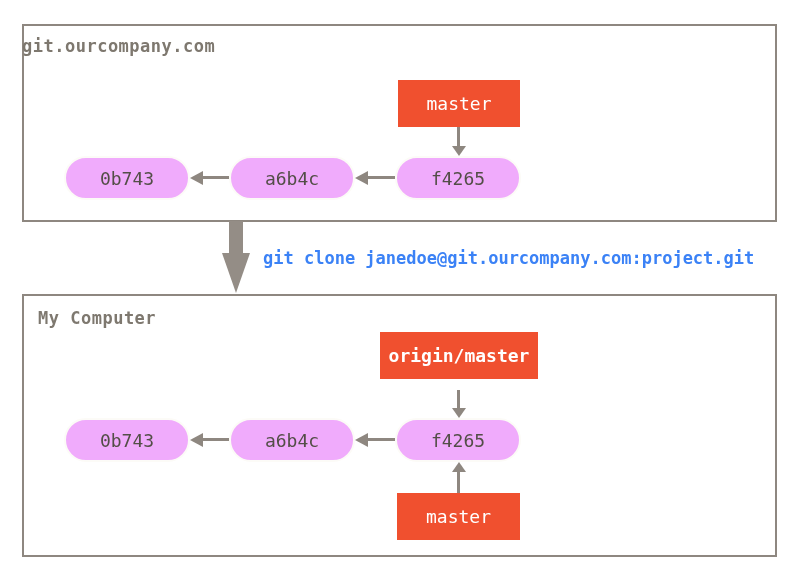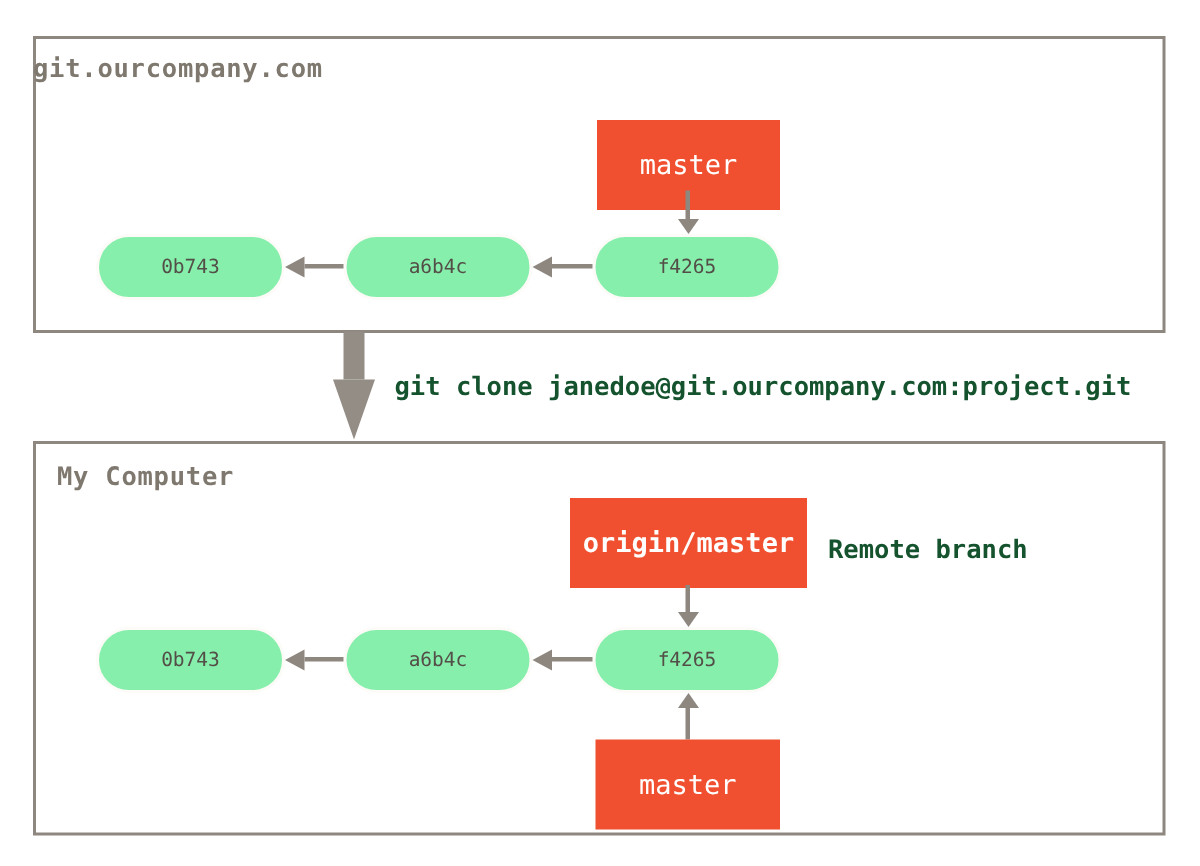--- a/index.html
+++ b/index.html
@@ -1,26 +1,26 @@
 <!DOCTYPE html>
 <html><head>
 <meta charset="utf-8">
 <style>
   html,body{margin:0;padding:0;background:#ffffff;}
   #canvas{position:relative;width:800px;height:577px;background:#ffffff;overflow:hidden;
           font-family:"DejaVu Sans Mono",monospace;}
   .box{position:absolute;border:2px solid #8e8780;box-sizing:border-box;background:transparent;}
   .title{position:absolute;left:22px;width:755px;text-align:left;
          font:bold 17px/20px "DejaVu Sans Mono",monospace;color:#7e786f;letter-spacing:0.5px;}
-  .pill{position:absolute;width:126px;height:44px;background:#86efac;border:2px solid #fcfbf7;
+  .pill{position:absolute;width:126px;height:44px;background:#f0abfc;border:2px solid #fcfbf7;
         border-radius:23px;box-sizing:border-box;display:flex;align-items:center;justify-content:center;
-        font-weight:500;font-size:13px;color:#534e47;}
-  .branch{position:absolute;height:60px;background:#f0502f;display:flex;align-items:center;
+        font-weight:500;font-size:18px;color:#534e47;}
+  .branch{position:absolute;height:47px;background:#f0502f;display:flex;align-items:center;
           justify-content:center;font-weight:500;font-size:18px;color:#ffffff;box-sizing:border-box;}
-  .annot{position:absolute;font:bold 17px/22px "DejaVu Sans Mono",monospace;color:#14532d;text-align:center;}
+  .annot{position:absolute;font:bold 17px/22px "DejaVu Sans Mono",monospace;color:#3b82f6;text-align:center;}
   .hline{position:absolute;height:3px;background:#8e8780;}
   .vline{position:absolute;width:3px;background:#8e8780;}
   .tri-left{position:absolute;width:0;height:0;border-top:7px solid transparent;
             border-bottom:7px solid transparent;border-right:13px solid #8e8780;}
   .tri-down{position:absolute;width:0;height:0;border-left:7px solid transparent;
             border-right:7px solid transparent;border-top:10px solid #8e8780;}
   .tri-up{position:absolute;width:0;height:0;border-left:7px solid transparent;
           border-right:7px solid transparent;border-bottom:10px solid #8e8780;}
   .bigshaft{position:absolute;left:229px;top:221px;width:14px;height:32px;background:#948d86;}
   .bighead{position:absolute;left:222px;top:253px;width:0;height:0;
@@ -50,21 +50,20 @@
   <div class="hline" style="left:368px;top:176px;width:27px;"></div>
 
   <div class="bigshaft"></div>
   <div class="bighead"></div>
   <div class="annot" style="left:263px;top:247px;">git clone janedoe@git.ourcompany.com:project.git</div>
 
   <div class="box" style="left:22px;top:294px;width:755px;height:263px;"></div>
   <div class="title" style="top:308px;margin-left:16px;">My Computer</div>
 
   <div class="branch" style="left:380px;top:332px;width:158px;font-weight:bold;">origin/master</div>
-  <div class="annot" style="left:552px;top:356px;">Remote branch</div>
 
   <div class="vline" style="left:457px;top:390px;height:18px;"></div>
   <div class="tri-down" style="left:452px;top:408px;"></div>
 
   <div class="pill" style="left:64px;top:418px;">0b743</div>
   <div class="pill" style="left:229px;top:418px;">a6b4c</div>
   <div class="pill" style="left:395px;top:418px;">f4265</div>
 
   <div class="tri-left" style="left:190px;top:433px;"></div>
   <div class="hline" style="left:203px;top:438px;width:26px;"></div>

